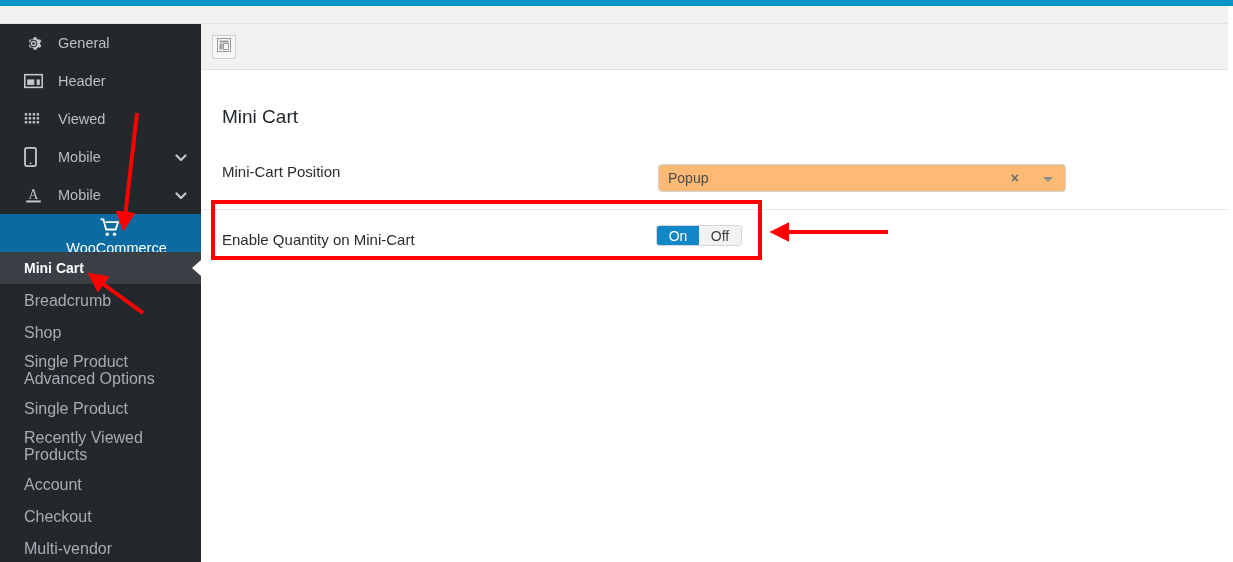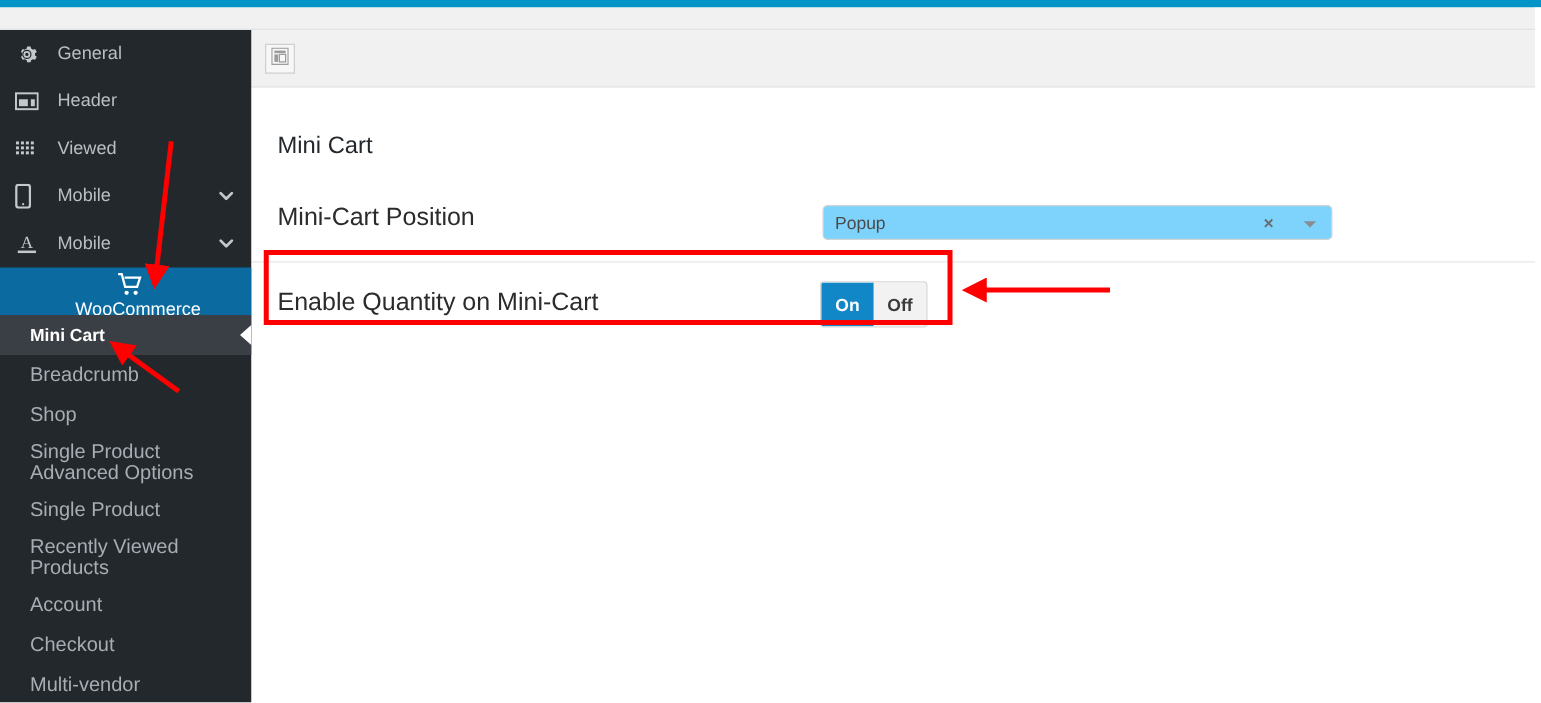--- a/index.html
+++ b/index.html
@@ -46,21 +46,21 @@
     width: 201px;
     height: 538px;
     background: #23282d;
     z-index: 20;
   }
   .nav-item {
     position: relative;
     display: flex;
     align-items: center;
     height: 38px;
-    padding-left: 12px;
+    padding-left: 24px;
     box-sizing: border-box;
     color: #b9bfc4;
     font-size: 14.5px;
   }
   .nav-item .nav-ico {
     width: 26px;
     height: 20px;
     display: flex;
     align-items: center;
     justify-content: flex-start;
@@ -159,33 +159,33 @@
     box-sizing: border-box;
   }
   .row-position {
     top: 76px;
     height: 64px;
     border-bottom: 1px solid #e8e8e8;
   }
   .row-label {
     position: absolute;
     left: 21px; top: 17px;
-    font-size: 20px;
+    font-size: 15px;
     color: #2b2b2b;
   }
 
   
   .select2 {
     position: absolute;
     left: 457px; top: 18px;
     width: 408px;
     height: 28px;
     border: 1px solid #cfd3d6;
     border-radius: 4px;
-    background: #7dd3fc;
+    background: #fdba74;
     box-sizing: border-box;
   }
   .select2 .s2-text {
     position: absolute;
     left: 9px; top: 5px;
     font-size: 14px;
     color: #4a4a4a;
   }
   .select2 .s2-clear {
     position: absolute;
@@ -216,26 +216,26 @@
     position: absolute;
     left: 455px; top: 14px;
     display: flex;
     border: 1px solid #d6d6d6;
     border-radius: 3px;
     overflow: hidden;
     box-sizing: border-box;
   }
   .toggle .tg {
     min-width: 42px;
-    height: 35px;
+    height: 19px;
     display: flex;
     align-items: center;
     justify-content: center;
     font-size: 14px;
-    font-weight: bold;
+    font-weight: normal;
     box-sizing: border-box;
     padding: 0 9px;
   }
   .toggle .tg.on-state {
     background: #1287c8;
     color: #ffffff;
   }
   .toggle .tg.off-state {
     background: #f2f2f2;
     color: #3b3b3b;

